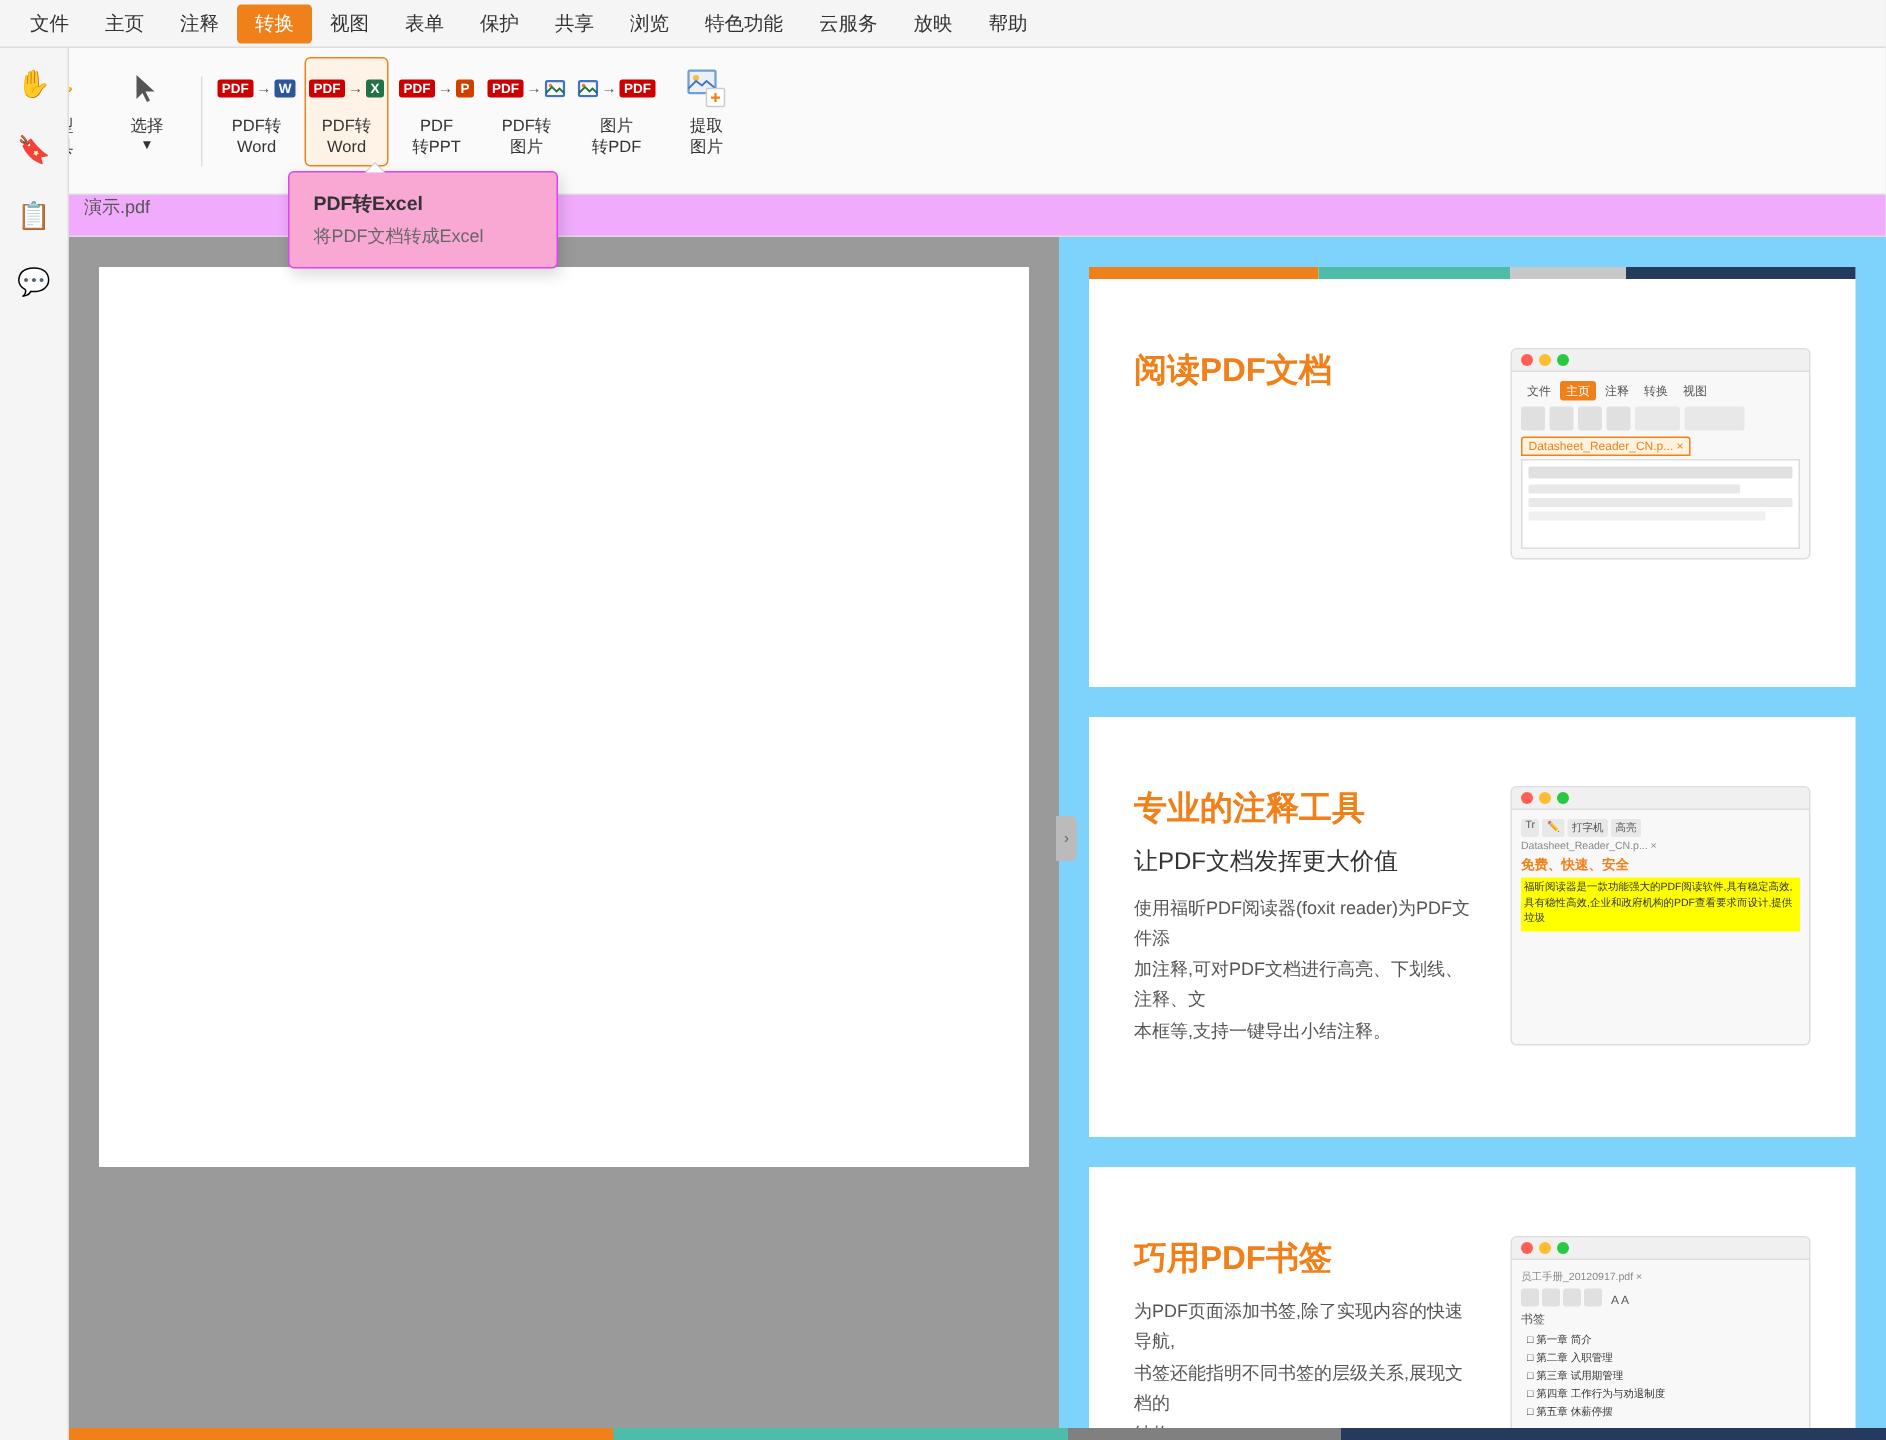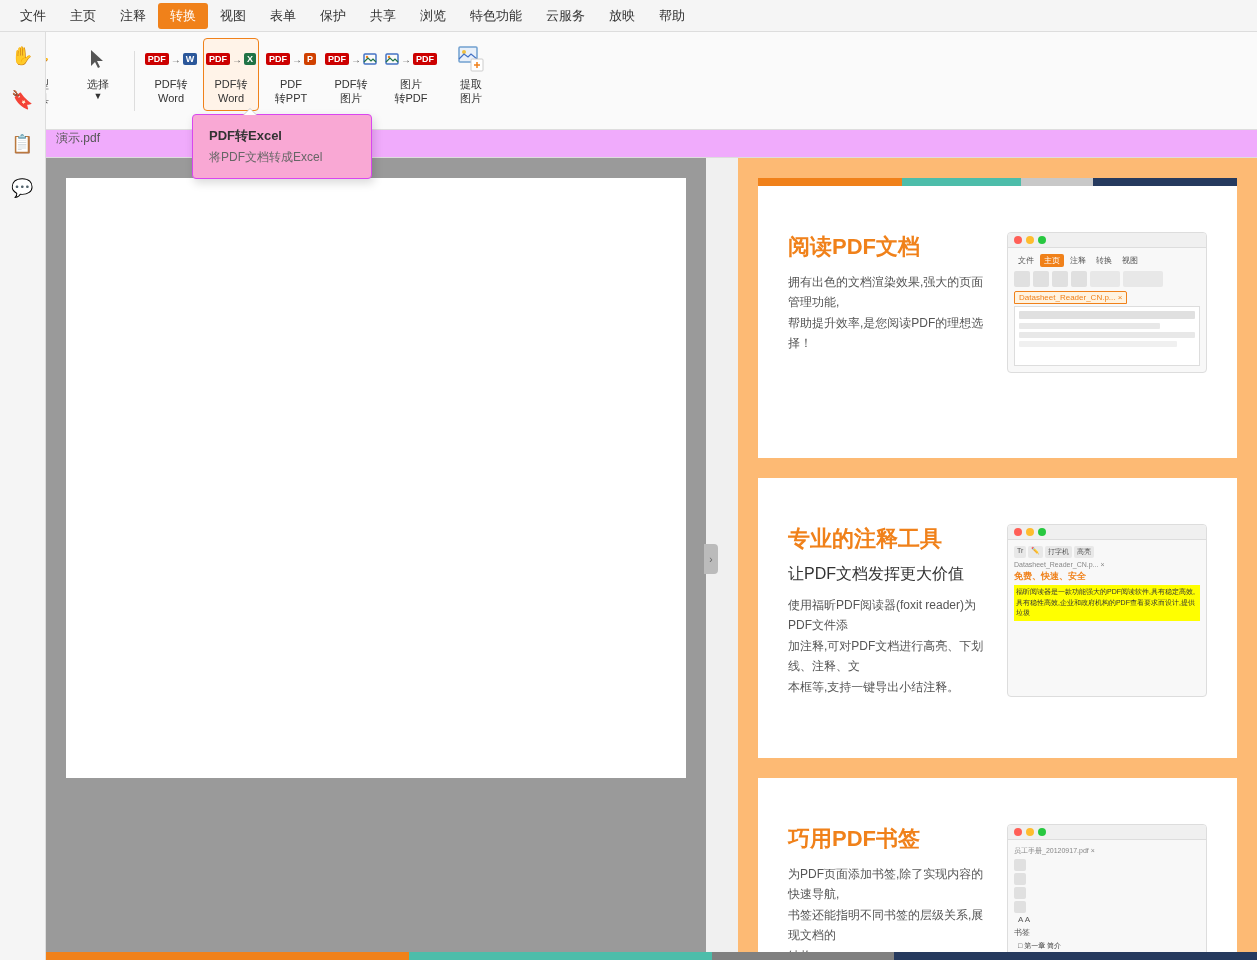--- a/index.html
+++ b/index.html
@@ -173,24 +173,23 @@
       justify-content: center;
       cursor: pointer;
       z-index: 5;
       font-size: 10px;
       color: #666;
     }
 
     
     .doc-panel-right {
       flex: 1;
-      background: #fdba74;
+      background: #7dd3fc;
       overflow-y: auto;
       padding: 20px;
-      margin-left: 32px;
     }
 
     
     .preview-card {
       background: white;
       margin-bottom: 20px;
       padding: 30px;
       position: relative;
       min-height: 280px;
     }
@@ -291,21 +290,21 @@
     }
 
     
     .mini-app2-content { padding: 6px; }
     .mini-toolbar2 { display: flex; gap: 2px; margin-bottom: 3px; }
     .mini-btn2 { background: #e8e8e8; border-radius: 2px; padding: 1px 3px; font-size: 7px; color: #555; }
     .mini-orange-section { color: #f0811a; font-size: 9px; font-weight: bold; margin-bottom: 2px; }
 
     
     .mini-bookmark-content { padding: 6px; }
-    .mini-bookmark-toolbar { display: flex; gap: 2px; margin-bottom: 3px; align-items: flex-start; flex-direction: column; }
+    .mini-bookmark-toolbar { display: flex; gap: 2px; margin-bottom: 3px; align-items: flex-end; }
     .mini-toc { font-size: 7px; color: #333; }
     .mini-toc-item { margin-bottom: 2px; padding-left: 4px; }
 
     
     .bottom-color-bar {
       position: absolute;
       bottom: 0;
       left: 46px;
       right: 0;
       height: 8px;
@@ -511,21 +510,20 @@
     <div class="preview-card">
       <div class="color-bar">
         <div class="color-segment" style="width:30%; background:#f0811a;"></div>
         <div class="color-segment" style="width:25%; background:#4dbdaa;"></div>
         <div class="color-segment" style="width:15%; background:#c8c8c8;"></div>
         <div class="color-segment" style="width:30%; background:#263a5e;"></div>
       </div>
       <div class="preview-section" style="margin-top:24px;">
         <div class="preview-text">
           <div class="preview-title">阅读PDF文档</div>
-          <div class="preview-desc">拥有出色的文档渲染效果,强大的页面管理功能,<br>帮助提升效率,是您阅读PDF的理想选择！</div>
         </div>
 
         <div class="mini-app">
           <div class="mini-app-bar">
             <div class="mini-app-dot" style="background:#ff5f57;"></div>
             <div class="mini-app-dot" style="background:#febc2e;"></div>
             <div class="mini-app-dot" style="background:#28c840;"></div>
           </div>
           <div class="mini-app-content">
             <div class="mini-tab-bar">

